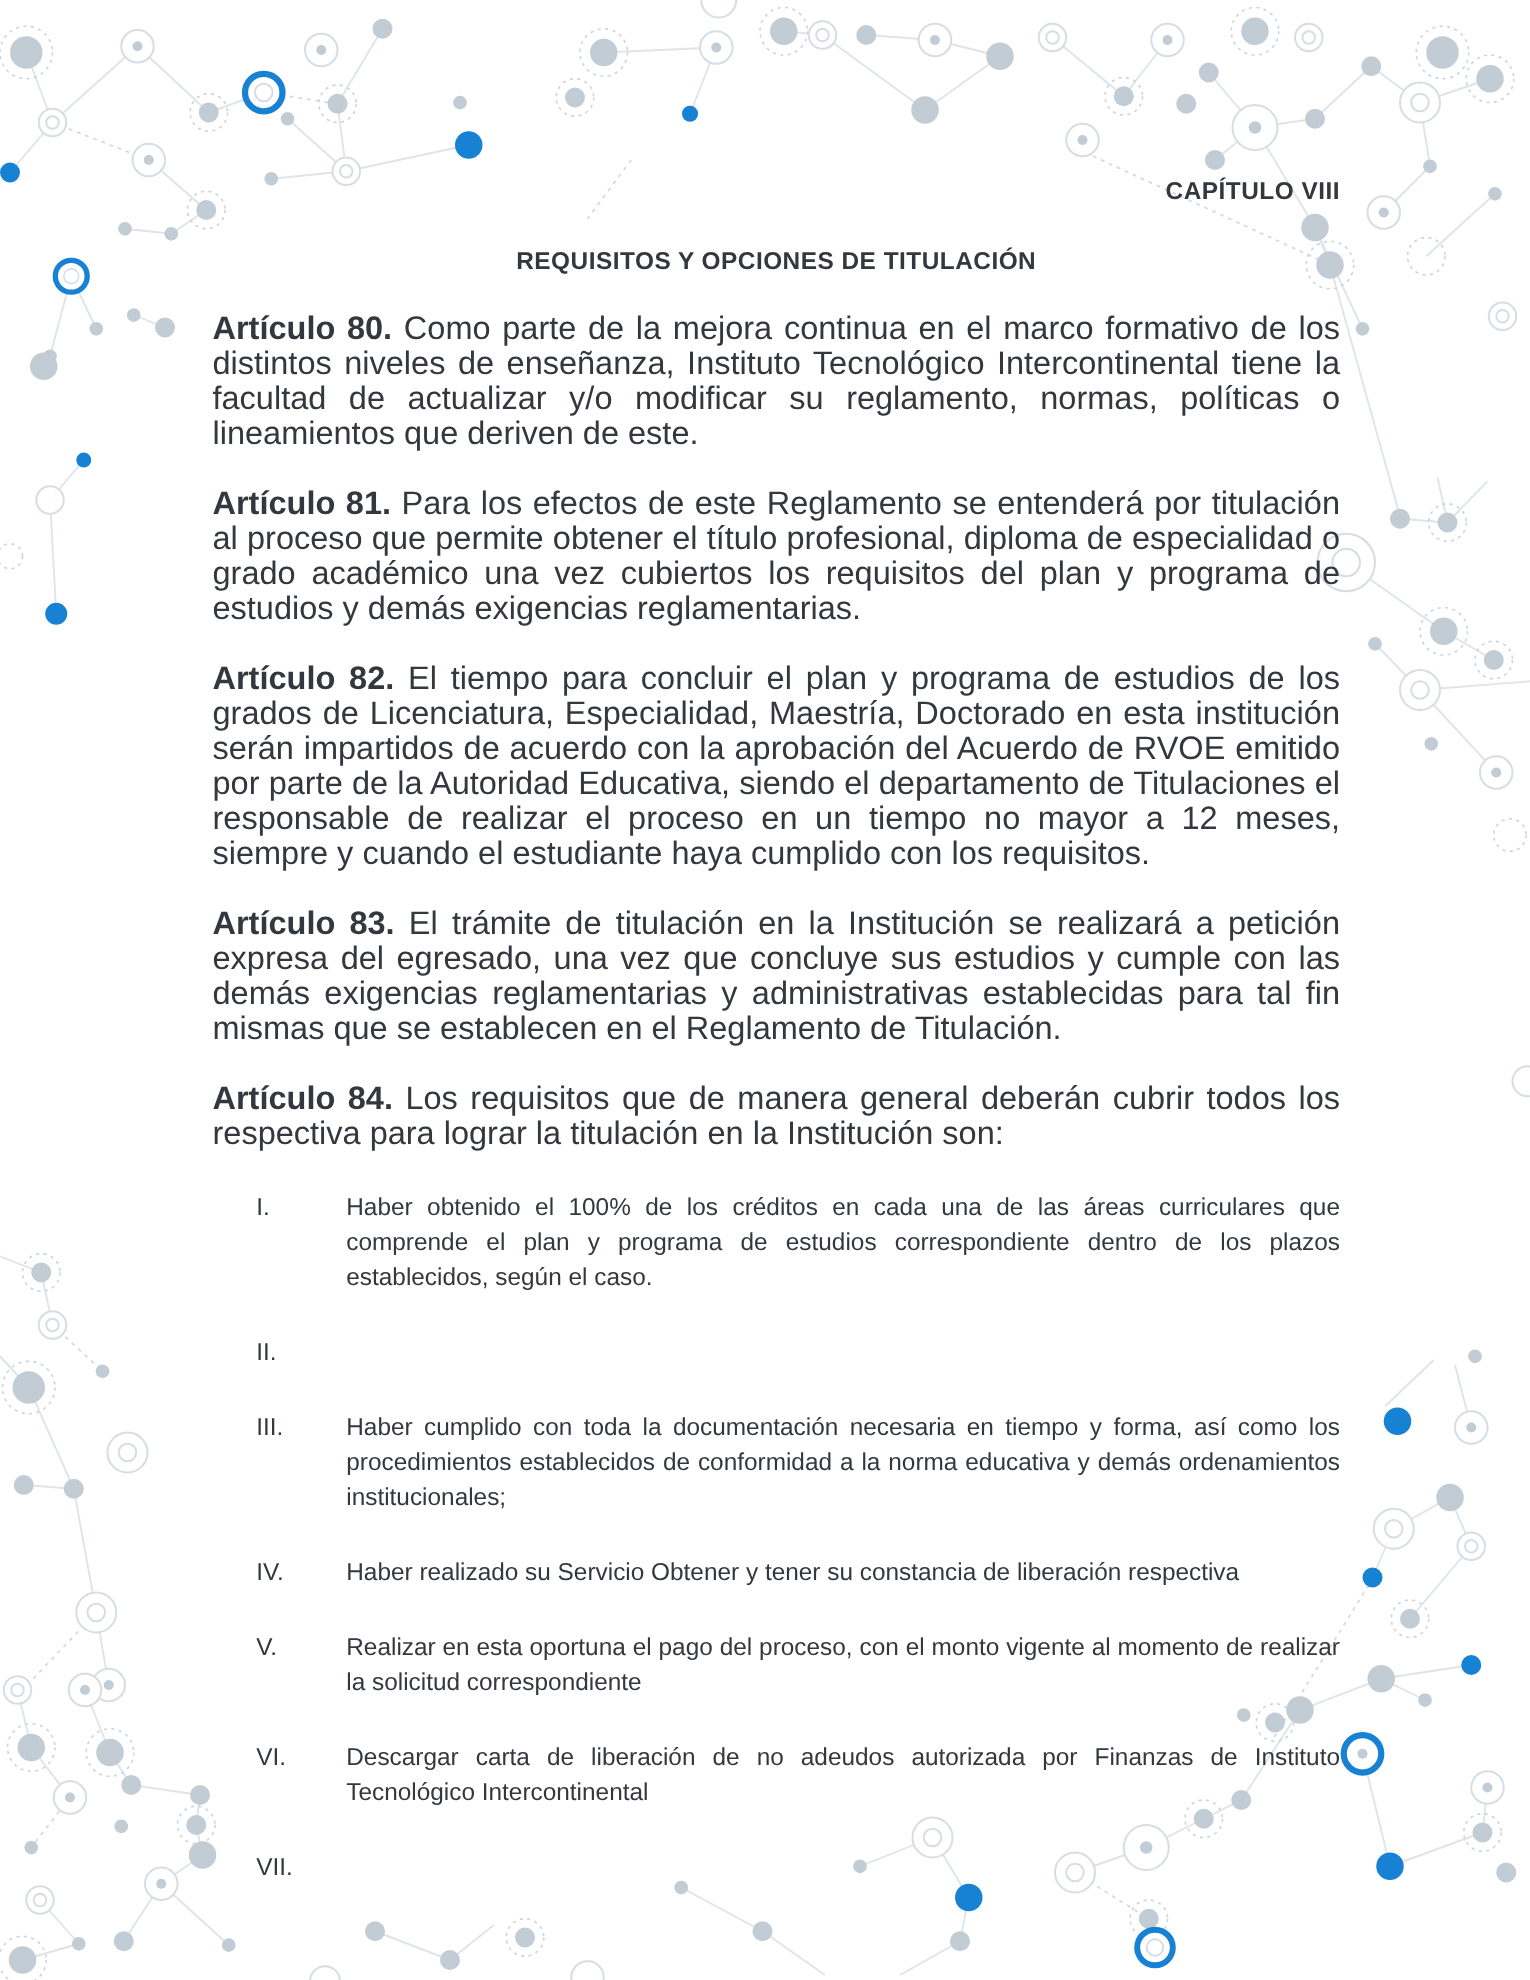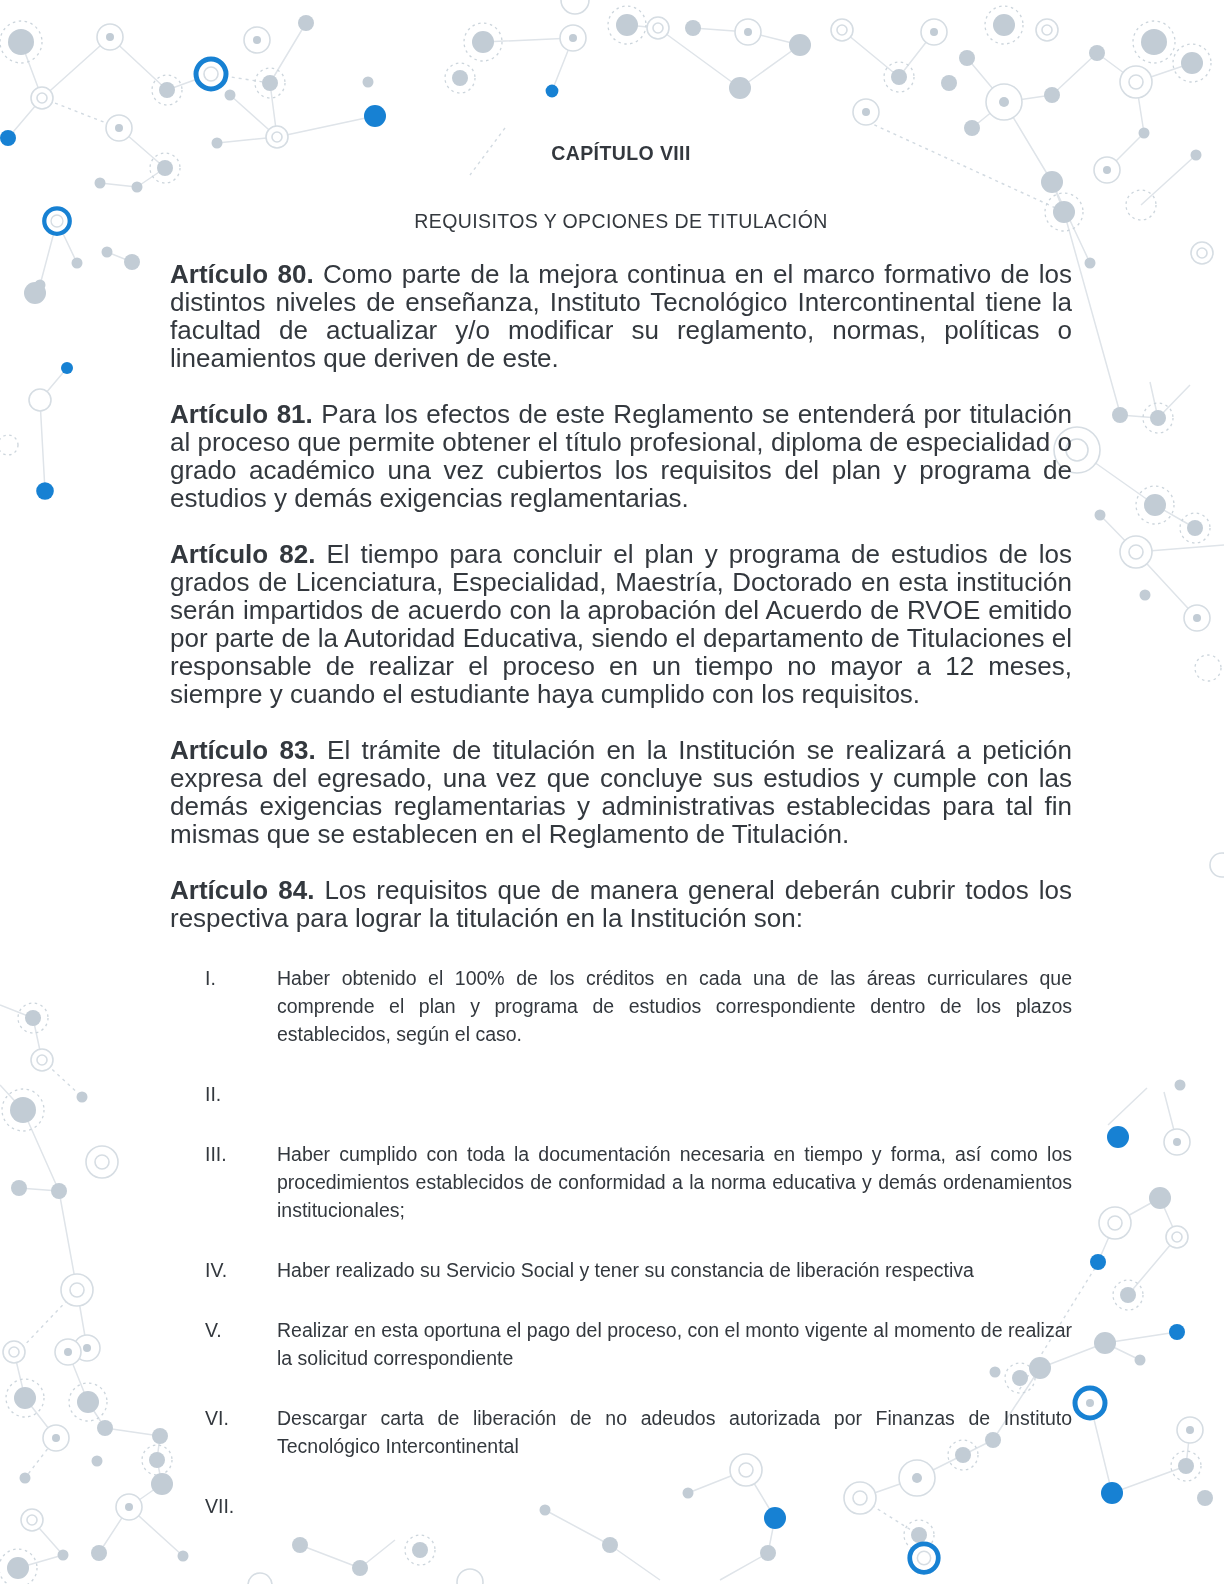--- a/index.html
+++ b/index.html
@@ -20,27 +20,27 @@
   .bf{fill:#1781d3;}
   .bs{fill:#ffffff;stroke:#1781d3;stroke-width:5;}
   .ln{fill:none;stroke:#dfe4e9;stroke-width:1.5;}
   .lnd{fill:none;stroke:#d2dae1;stroke-width:1.4;stroke-dasharray:3 4;}
 
   .content{
     position:absolute;left:170px;top:0;width:902px;z-index:1;
   }
   .chapter-title{
     margin:142px 0 0 0;
+    text-align:right;
+    font-size:19.5px;font-weight:700;letter-spacing:.4px;
+  }
+  .chapter-subtitle{
+    margin:33px 0 0 0;
     text-align:center;
     font-size:19.5px;font-weight:700;letter-spacing:.4px;
-  }
-  .chapter-subtitle{
-    margin:45px 0 0 0;
-    text-align:center;
-    font-size:19.5px;font-weight:400;letter-spacing:.4px;
   }
   .article{
     margin:28px 0 0 0;
     font-size:26px;line-height:28px;
     text-align:justify;
   }
   .article:first-of-type{margin-top:27px;}
   .article b{font-weight:700;}
   .req-list{margin:32px 0 0 0;padding:0;list-style:none;}
   .req{
@@ -345,21 +345,21 @@
       </li>
       <li class="req">
         <span class="num">II.</span>
       </li>
       <li class="req">
         <span class="num">III.</span>
         <span class="txt">Haber cumplido con toda la documentación necesaria en tiempo y forma, así como los procedimientos establecidos de conformidad a la norma educativa y demás ordenamientos institucionales;</span>
       </li>
       <li class="req">
         <span class="num">IV.</span>
-        <span class="txt">Haber realizado su Servicio Social y tener su constancia de liberación respectiva</span>
+        <span class="txt">Haber realizado su Servicio Obtener y tener su constancia de liberación respectiva</span>
       </li>
       <li class="req">
         <span class="num">V.</span>
         <span class="txt">Realizar en esta oportuna el pago del proceso, con el monto vigente al momento de realizar la solicitud correspondiente</span>
       </li>
       <li class="req">
         <span class="num">VI.</span>
         <span class="txt">Descargar carta de liberación de no adeudos autorizada por Finanzas de Instituto Tecnológico Intercontinental</span>
       </li>
       <li class="req">

